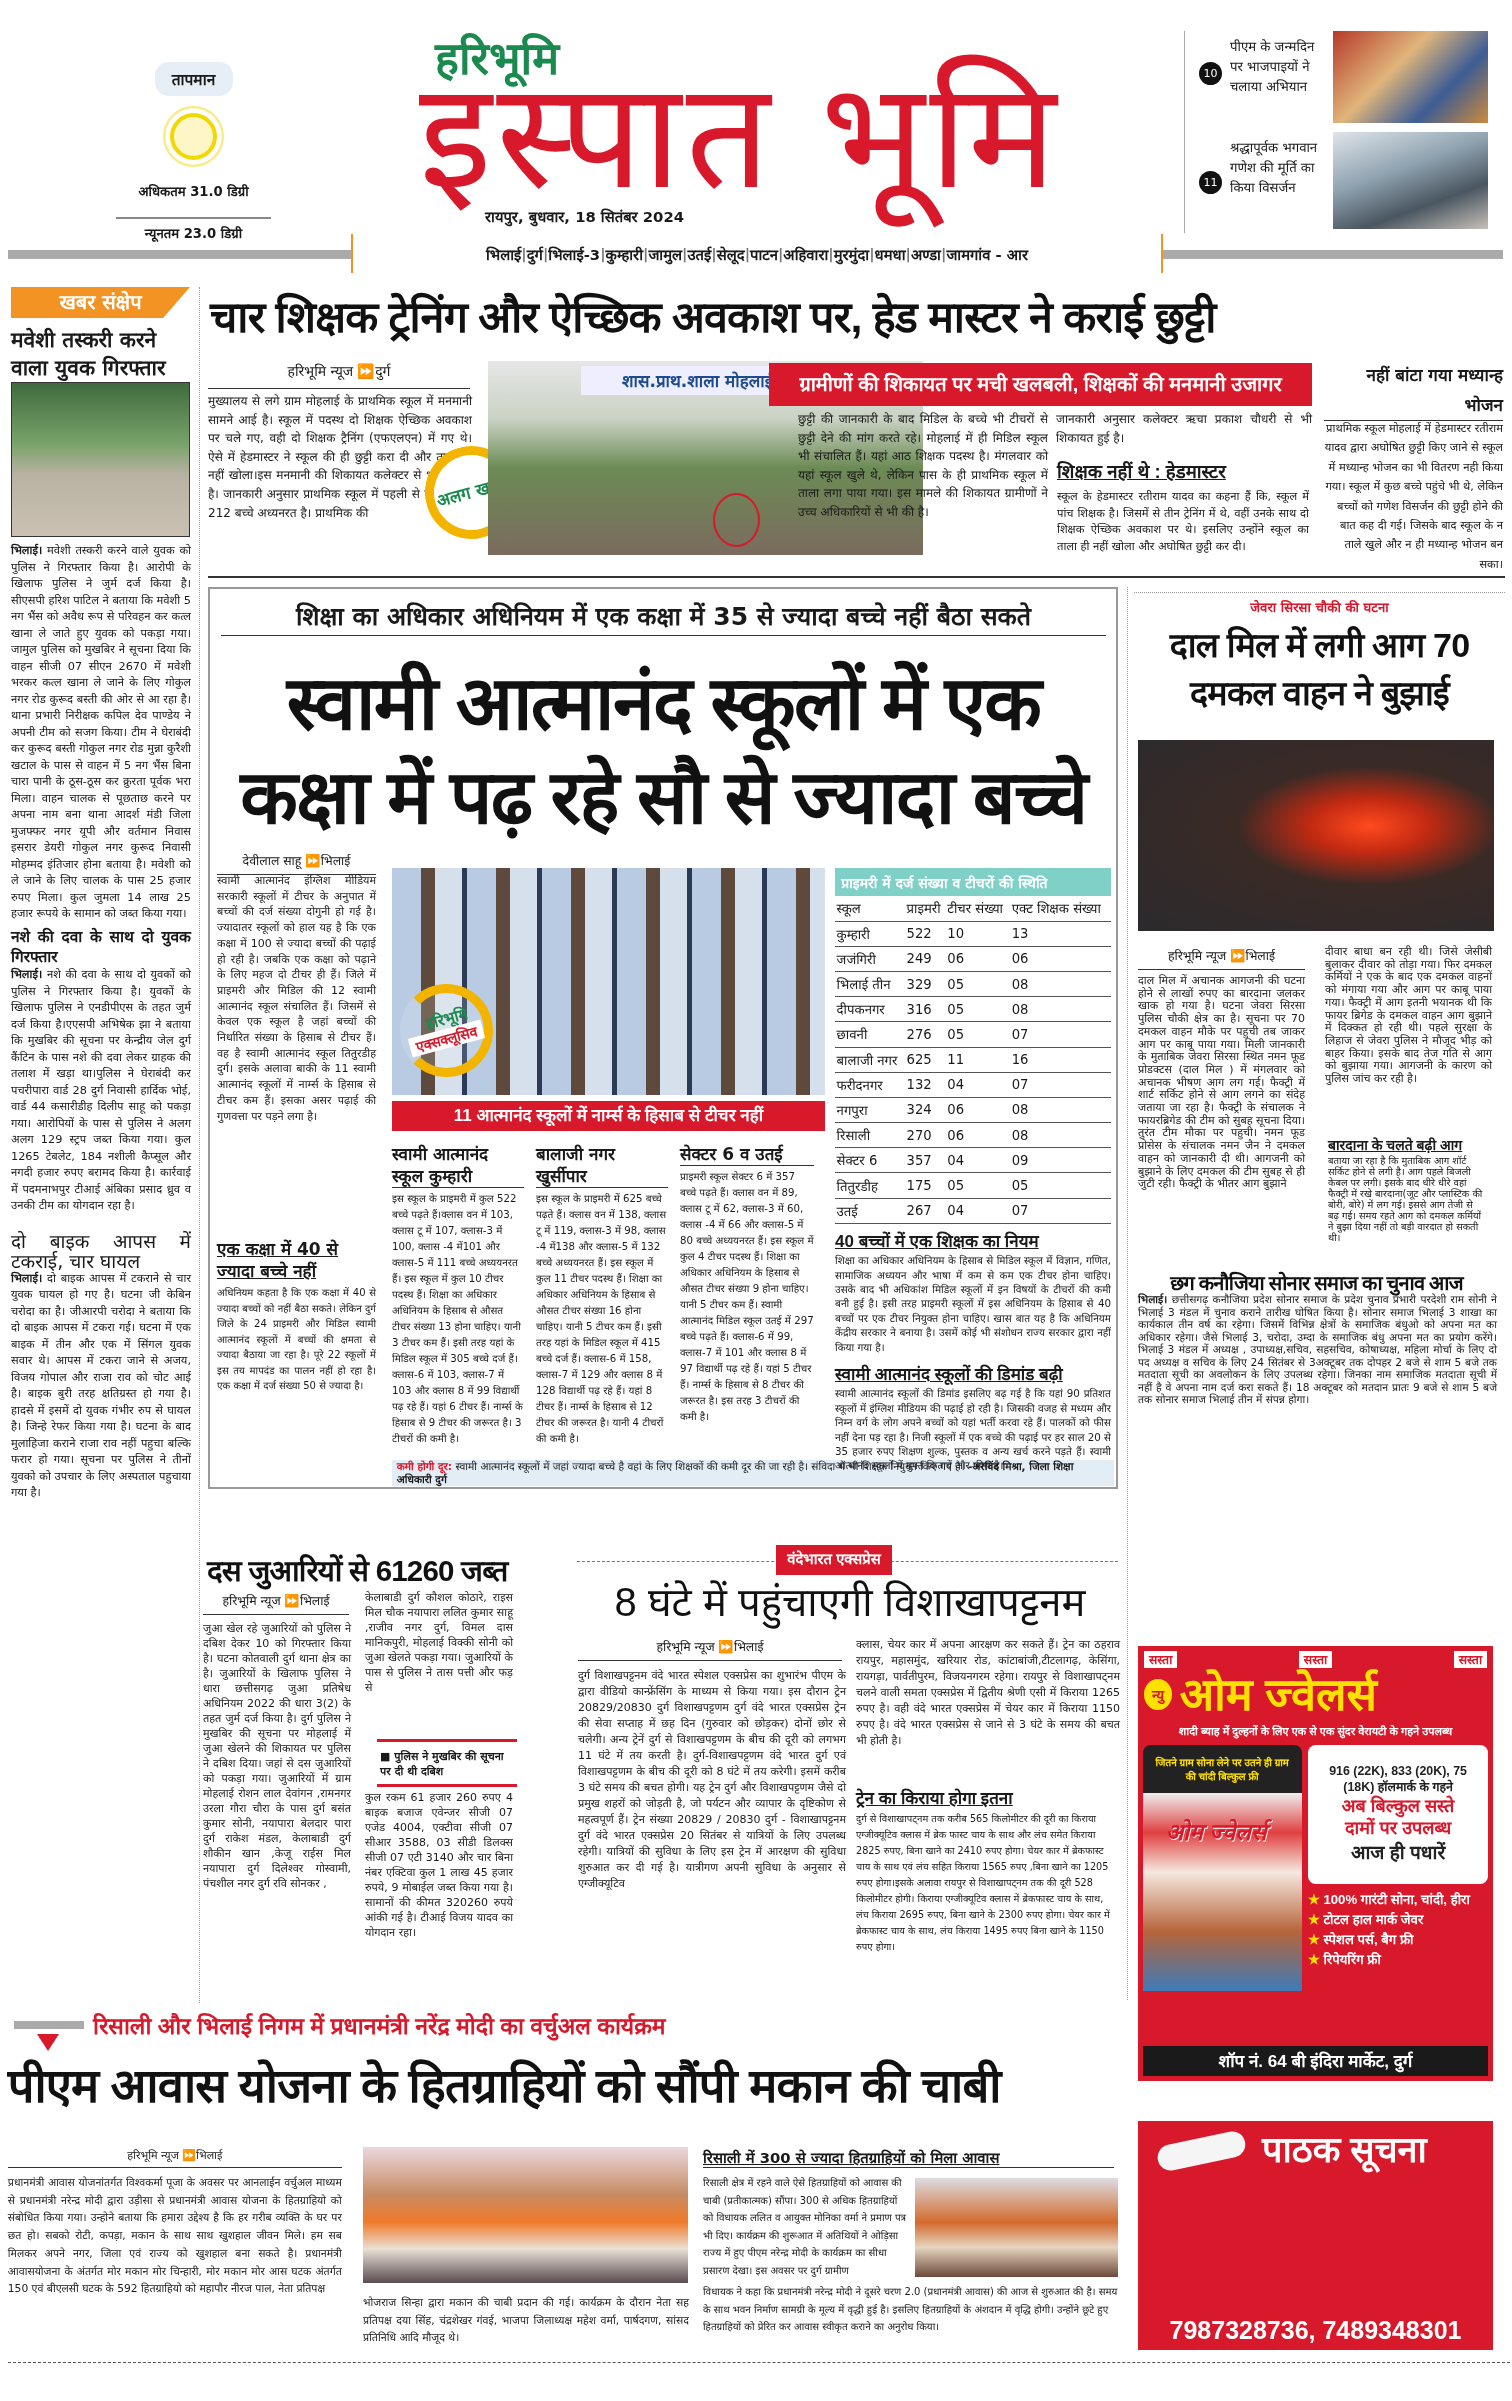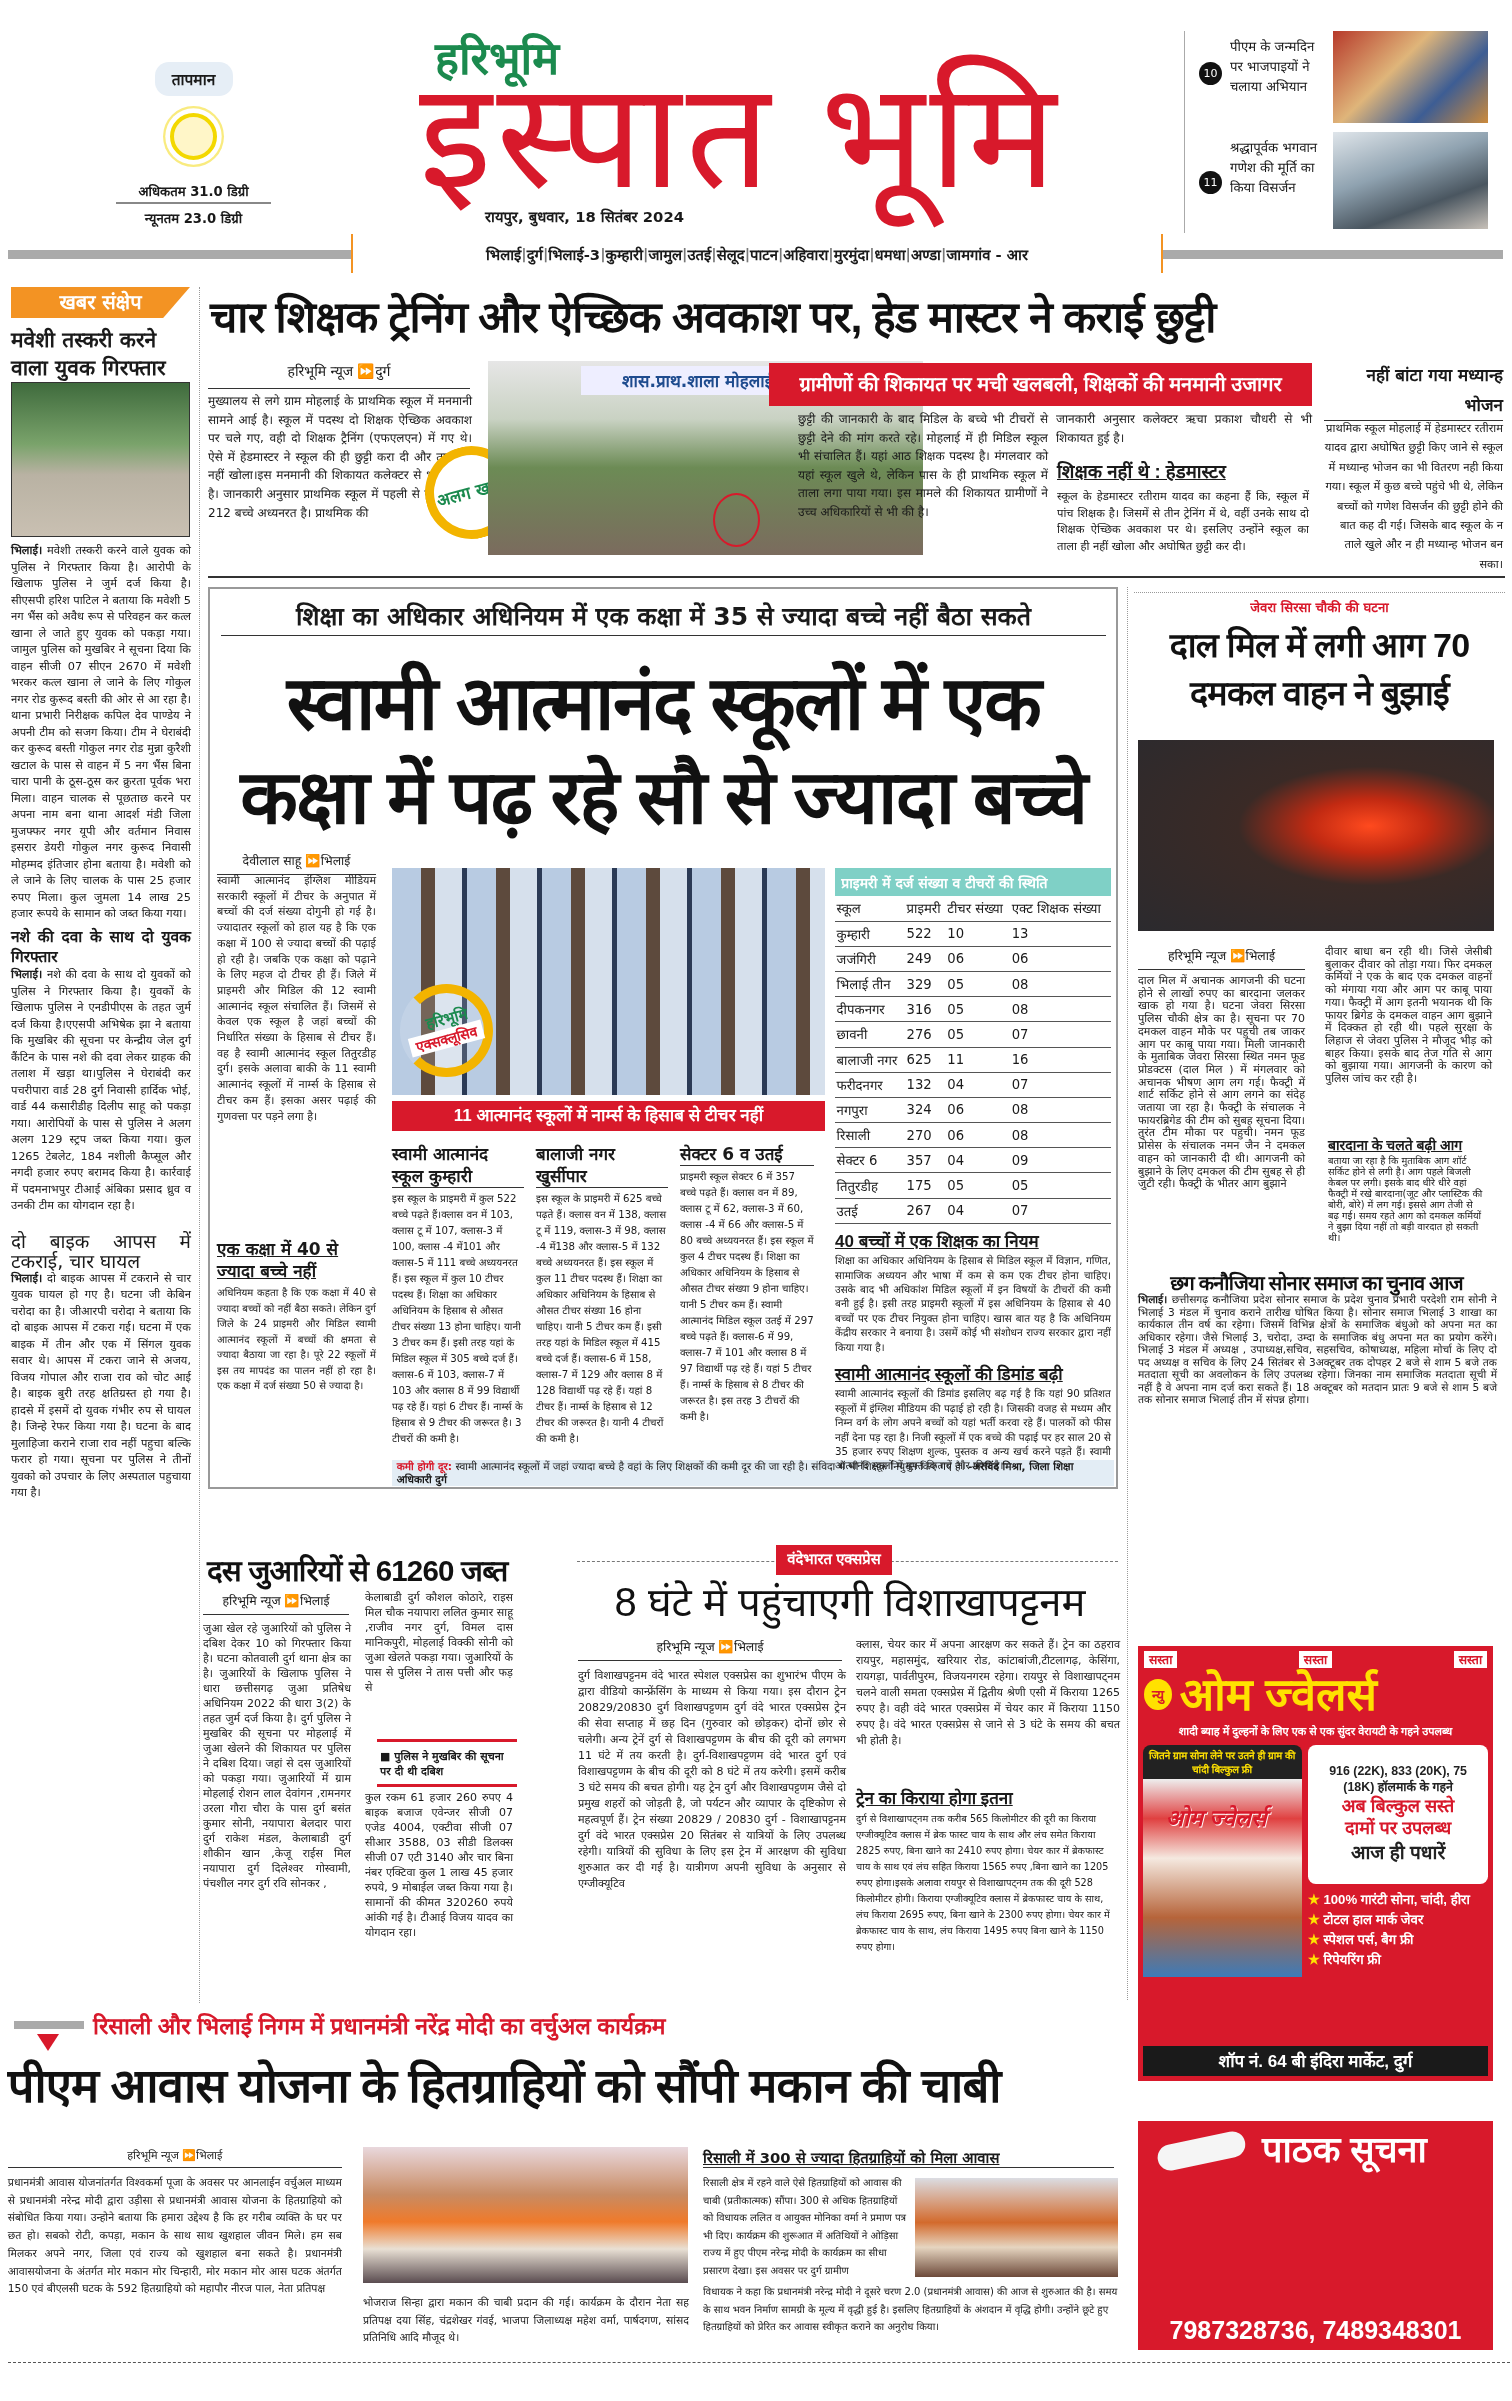--- a/index.html
+++ b/index.html
@@ -16,21 +16,21 @@
 table.stat td,table.stat th{text-align:left;padding:3.1px 1.6px;border-bottom:1.6px solid #555;font-weight:normal}
 .redbar{background:#d8192b;color:#fff;font-weight:bold;font-family:"Liberation Sans",sans-serif;text-align:center}
 .star{color:#ffe100}
 </style>
 </head>
 <body>
 
 <div class="abs" style="left:116px;top:62px;width:155px;height:179px;text-align:center">
   <div style="background:#e6eef6;border-radius:14px;padding:6.2px 0;font-size:15.5px;font-weight:bold;width:78px;margin:0 auto">तापमान</div>
   <div style="width:47px;height:47px;border-radius:50%;background:#fff6c8;border:4.7px solid #f3d800;margin:17px auto 22px;box-shadow:0 0 0 4.7px #fff,0 0 0 7px #f3d80080"></div>
-  <div style="font-size:13.2px;font-weight:bold;border-bottom:2.3px solid #888;padding-bottom:2px">अधिकतम 31.0 डिग्री</div>
+  <div style="font-size:13.2px;font-weight:bold;border-bottom:2.3px solid #888;padding-bottom:17px">अधिकतम 31.0 डिग्री</div>
   <div style="font-size:13.2px;font-weight:bold;margin-top:4.7px">न्यूनतम 23.0 डिग्री</div>
 </div>
 
 <div class="abs" style="left:435px;top:26.4px;font-size:45px;font-weight:bold;color:#1b8a4e;font-family:'Liberation Sans',sans-serif">हरिभूमि</div>
 <div class="abs" style="left:419px;top:62px;font-size:148px;line-height:148px;color:#d8192b;font-family:'Liberation Sans',sans-serif;letter-spacing:4.7px">इस्पात भूमि</div>
 <div class="abs" style="left:485px;top:206px;font-size:14.8px;font-weight:bold">रायपुर, बुधवार, 18 सितंबर 2024</div>
 
 <div class="abs" style="left:1184px;top:31px;width:311px;height:202px;border-left:1.6px solid #aaa">
   <div style="position:absolute;left:14px;top:0;width:295px;height:93px">
     <div style="position:absolute;left:0;top:31px;width:23px;height:23px;border-radius:50%;background:#111;color:#fff;font-size:11px;text-align:center;line-height:23px">10</div>
@@ -288,21 +288,21 @@
     <span style="background:#fff;color:#d8192b;font-weight:bold;font-size:12.4px;padding:0 4.7px">सस्ता</span>
     <span style="background:#fff;color:#d8192b;font-weight:bold;font-size:12.4px;padding:0 4.7px">सस्ता</span>
   </div>
   <div style="display:flex;align-items:center;padding:0 6.2px">
     <span style="background:#ffe100;color:#d8192b;border-radius:50%;padding:6.2px 7.8px;font-weight:bold;font-size:14px">न्यु</span>
     <span style="color:#ffe100;font-weight:bold;font-size:45px;margin-left:7.8px;line-height:54px">ओम ज्वेलर्स</span>
   </div>
   <div style="font-size:11px;font-weight:bold;text-align:center;padding:1.6px 3.1px">शादी ब्याह में दुल्हनों के लिए एक से एक सुंदर वेरायटी के गहने उपलब्ध</div>
   <div style="display:flex;gap:6.2px;padding:4.7px 4.7px 0">
     <div style="width:159px">
-      <div style="background:#222;color:#ffe100;font-weight:bold;font-size:10px;text-align:center;padding:3px;border-radius:7.8px 7.8px 0 0">जितने ग्राम सोना लेने पर उतने ही ग्राम की चांदी बिल्कुल फ्री</div>
+      <div style="background:#222;color:#ffe100;font-weight:bold;font-size:10px;text-align:center;padding:10px;border-radius:7.8px 7.8px 0 0">जितने ग्राम सोना लेने पर उतने ही ग्राम की चांदी बिल्कुल फ्री</div>
       <div style="height:198px;background:linear-gradient(180deg,#eee 0%,#e04040 20%,#f5e9e0 40%,#b6643a 70%,#3d7bb8 100%);position:relative">
         <span style="position:absolute;left:23px;top:22px;color:#d8192b;font-weight:bold;font-size:23px;font-style:italic;text-shadow:0.8px 0.8px 0 #fff">ओम ज्वेलर्स</span>
       </div>
     </div>
     <div style="flex:1">
       <div style="background:#fff;color:#222;border-radius:7.8px;padding:19px;text-align:center">
         <div style="font-size:12.4px;font-weight:bold">916 (22K), 833 (20K), 75 (18K) हॉलमार्क के गहने</div>
         <div style="font-size:18px;font-weight:bold;color:#d8192b;line-height:22px">अब बिल्कुल सस्ते दामों पर उपलब्ध</div>
         <div style="font-size:19px;font-weight:bold">आज ही पधारें</div>
       </div>

